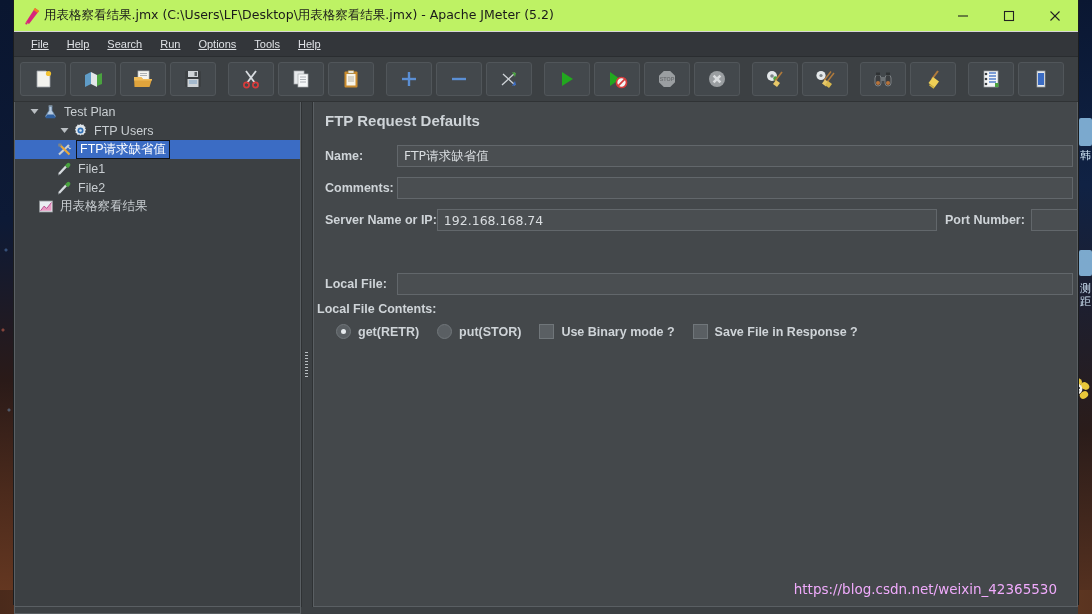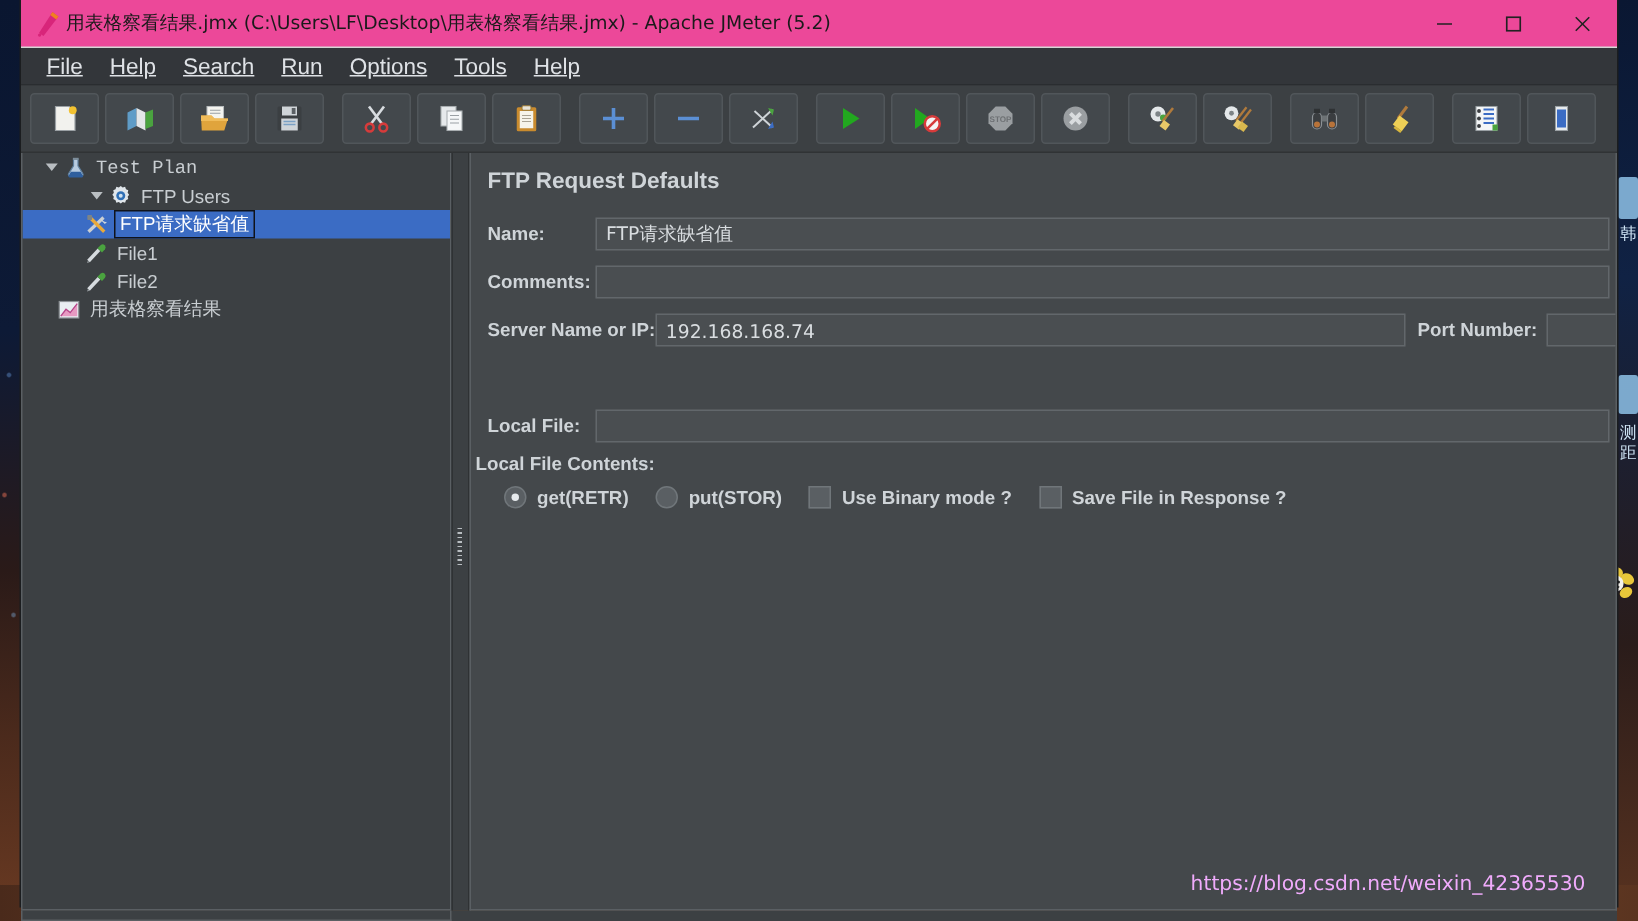--- a/index.html
+++ b/index.html
@@ -29,33 +29,33 @@
     font-family:"DejaVu Sans",sans-serif;}
 
   
   #flower{position:absolute;right:2px;top:368px;width:26px;height:44px;}
 
   
   #window{position:absolute;left:14px;top:0;width:1064px;height:604px;
     background:#3c4043;box-shadow:0 0 0 1px #1b1d1f;}
 
   
-  #titlebar{height:31px;background:#ec4899;display:flex;align-items:center;
+  #titlebar{height:31px;background:#bef264;display:flex;align-items:center;
     border-bottom:1px solid #d6d6d6;}
   #title-icon{width:26px;height:22px;margin-left:4px;flex:0 0 auto;position:relative;}
   #title-text{flex:1 1 auto;font-size:12.5px;color:#1a1a1a;white-space:nowrap;overflow:hidden;
     font-family:"DejaVu Sans","Liberation Sans",sans-serif;}
   .wbtn{width:46px;height:31px;display:flex;align-items:center;justify-content:center;
     color:#222;font-size:13px;}
   .wbtn svg{display:block;}
 
   
   #menubar{height:24px;background:#33363a;display:flex;align-items:center;padding-left:8px;
     border-bottom:1px solid #2a2d30;}
-  .menu-item{font-size:15px;color:#dfe2e6;padding:3px 9px;white-space:nowrap;}
+  .menu-item{font-size:11px;color:#dfe2e6;padding:3px 9px;white-space:nowrap;}
   .menu-item u{text-decoration:underline;}
 
   
   #toolbar{height:44px;background:#3c4043;display:flex;align-items:center;padding:0 6px;
     border-bottom:1px solid #303335;gap:4px;overflow:hidden;}
   .tb{width:44px;height:32px;border:1px solid #51565a;border-radius:3px;background:#43484c;
     display:flex;align-items:center;justify-content:center;flex:0 0 auto;}
   .tb svg{display:block;}
   .tb.gap{margin-left:8px;}
 
@@ -346,21 +346,21 @@
         <rect x="7" y="3" width="8" height="16" fill="#e8ecef" stroke="#9aa0a4" stroke-width=".7"></rect>
         <rect x="8" y="5" width="6" height="12" fill="#3b6cc4"></rect>
       </svg>
     </div>
   </div>
 
   <div id="content">
 
     <div id="tree-panel">
 
-      <div class="tree-row" style="padding-left:12px;font-family:Liberation Mono, monospace;">
+      <div class="tree-row" style="padding-left:12px;">
         <span class="twisty">
           <svg width="9" height="9" viewBox="0 0 9 9">
               <path d="M0.5 2 L8.5 2 L4.5 7 Z" fill="#b9bec2"></path>
             </svg>
         </span>
         <span class="tico">
           <svg width="15" height="15" viewBox="0 0 15 15">
             <path d="M6 2 h3 v4.5 l3.2 5.2 a1 1 0 0 1 -0.9 1.6 h-7.6 a1 1 0 0 1 -0.9 -1.6 l3.2 -5.2 z" fill="#b7cbe0" stroke="#5f7f9e" stroke-width=".8"></path>
             <path d="M4.3 10.5 h6.4 l1.6 2.6 a.8 .8 0 0 1 -.7 1.2 h-8.2 a.8 .8 0 0 1 -.7 -1.2 z" fill="#2f5f9e"></path>
             <rect x="5.6" y="1.2" width="3.8" height="1.4" fill="#7d8d9a"></rect>

